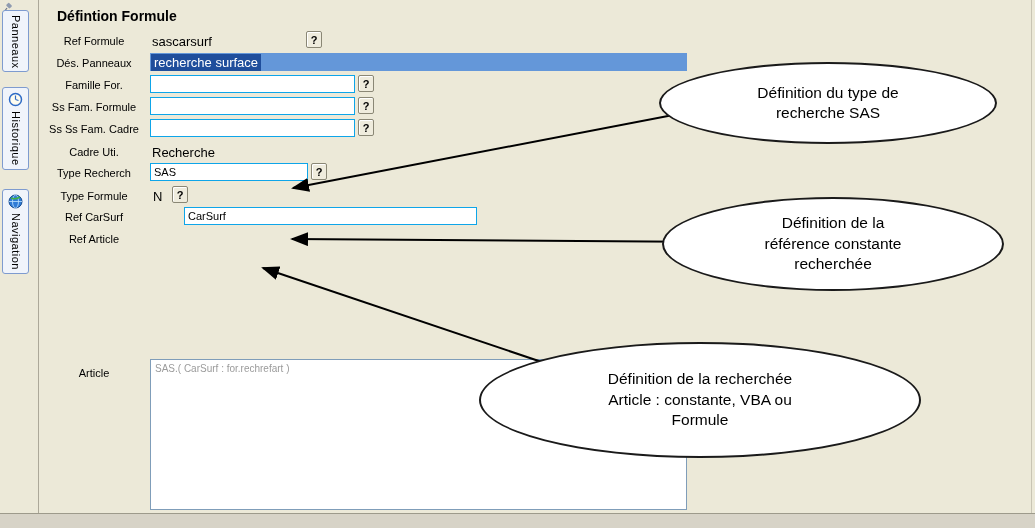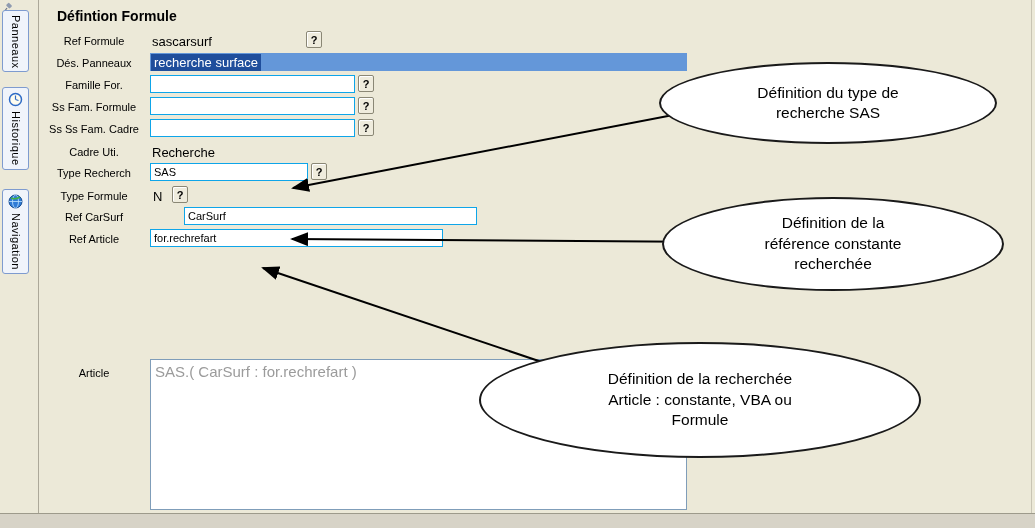--- a/index.html
+++ b/index.html
@@ -53,21 +53,21 @@
     position: absolute; left: 150px; top: 53px; width: 537px; height: 18px;
     background: #6497D9; display: flex; align-items: center;
   }
   .hl-text {
     background: #1F4E9C; color: #fff; font-size: 13px;
     padding: 1px 3px; margin-left: 1px; white-space: nowrap;
   }
   .formula {
     position: absolute; left: 150px; top: 359px; width: 537px; height: 151px;
     background: #fff; border: 1px solid #7F9DB9; resize: none;
-    font-size: 15px; color: #9B9B9B; padding: 3px 4px;
+    font-size: 10px; color: #9B9B9B; padding: 3px 4px;
     font-family: "Liberation Sans", sans-serif;
   }
   
   .arrows { position: absolute; left: 0; top: 0; pointer-events: none; z-index: 5; }
   .callout {
     position: absolute; background: #fff; border: 2px solid #1a1a1a;
     border-radius: 50%; display: flex; align-items: center; justify-content: center;
     z-index: 6;
   }
   .callout-text {
@@ -155,21 +155,20 @@
   <button class="help" style="left:311px; top:163px">?</button>
 
   <span class="lbl" style="top:188px">Type Formule</span>
   <span class="val" style="left:153px; top:188px">N</span>
   <button class="help" style="left:172px; top:186px">?</button>
 
   <span class="lbl" style="top:209px">Ref CarSurf</span>
   <input class="inp" style="left: 150px; top: 207px; width: 293px; margin-left: 34px;" value="CarSurf">
 
   <span class="lbl" style="top:231px">Ref Article</span>
-  <input class="inp" style="left: 150px; top: 229px; width: 293px;" value="for.rechrefart">
 
   <span class="lbl" style="top:365px">Article</span>
   <textarea class="formula" readonly="" style="">SAS.( CarSurf : for.rechrefart )</textarea>
 
   <svg class="arrows" width="1035" height="528" viewBox="0 0 1035 528">
     <defs>
       <marker id="ah" markerWidth="9" markerHeight="7" refX="8" refY="3.5" orient="auto" markerUnits="strokeWidth">
         <polygon points="0 0, 9 3.5, 0 7" fill="#000"></polygon>
       </marker>
     </defs>

